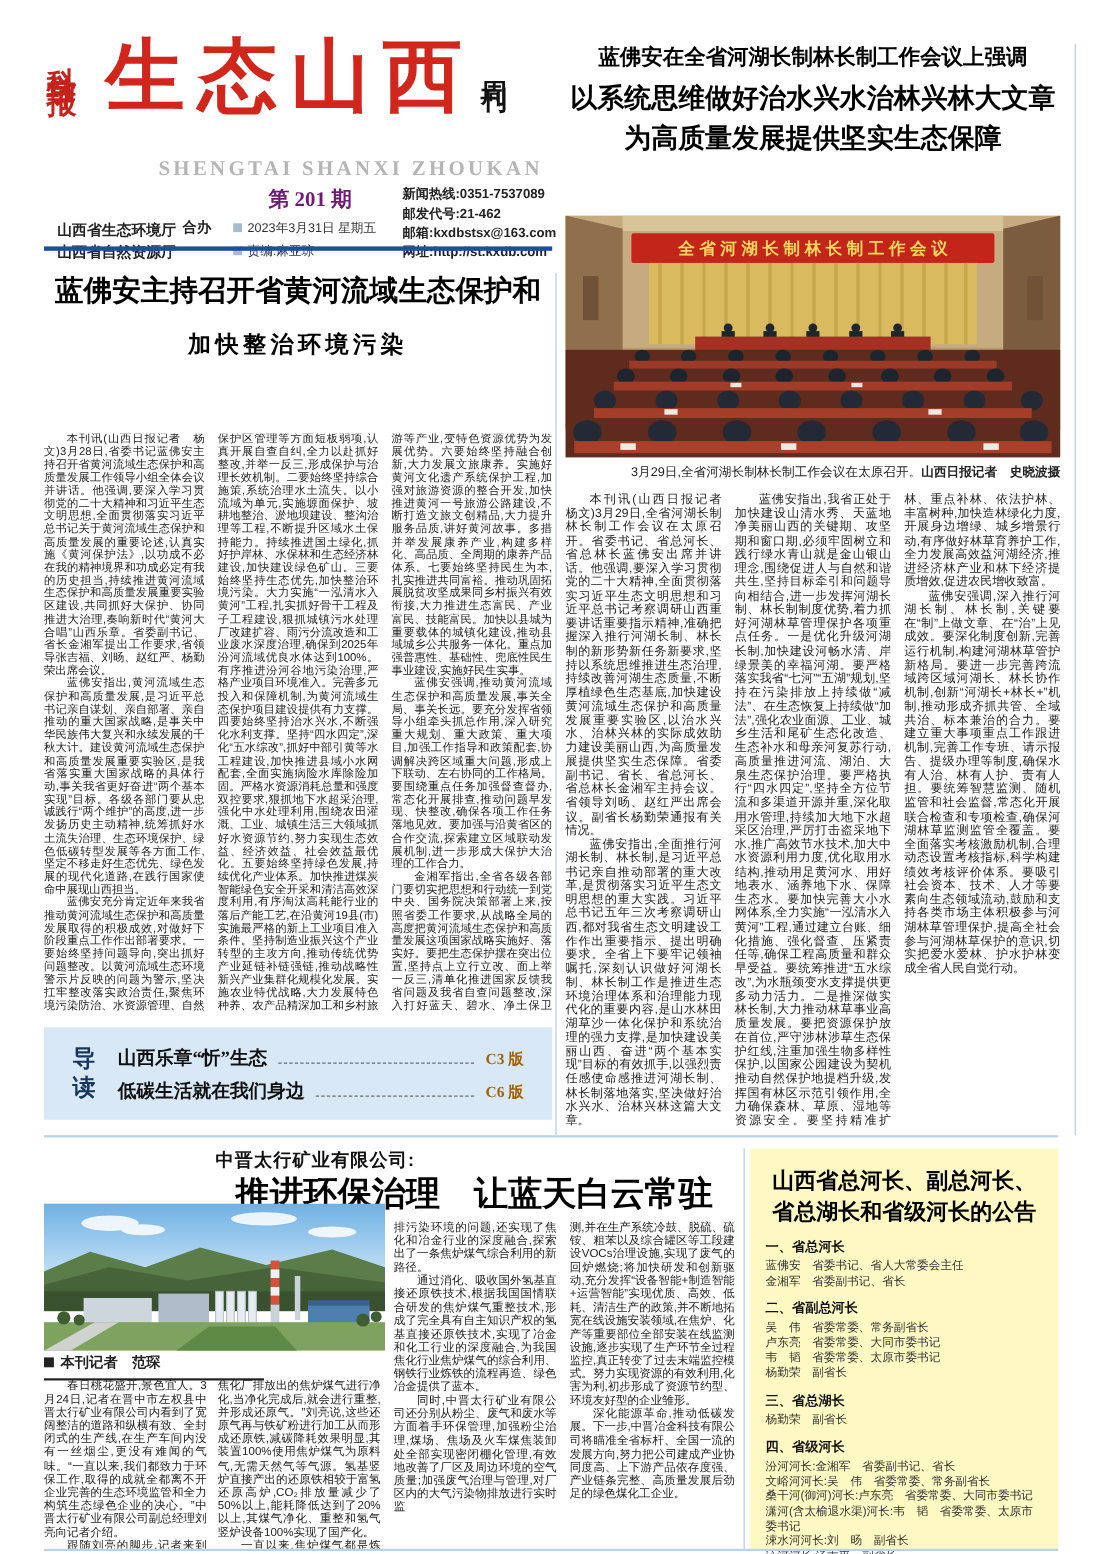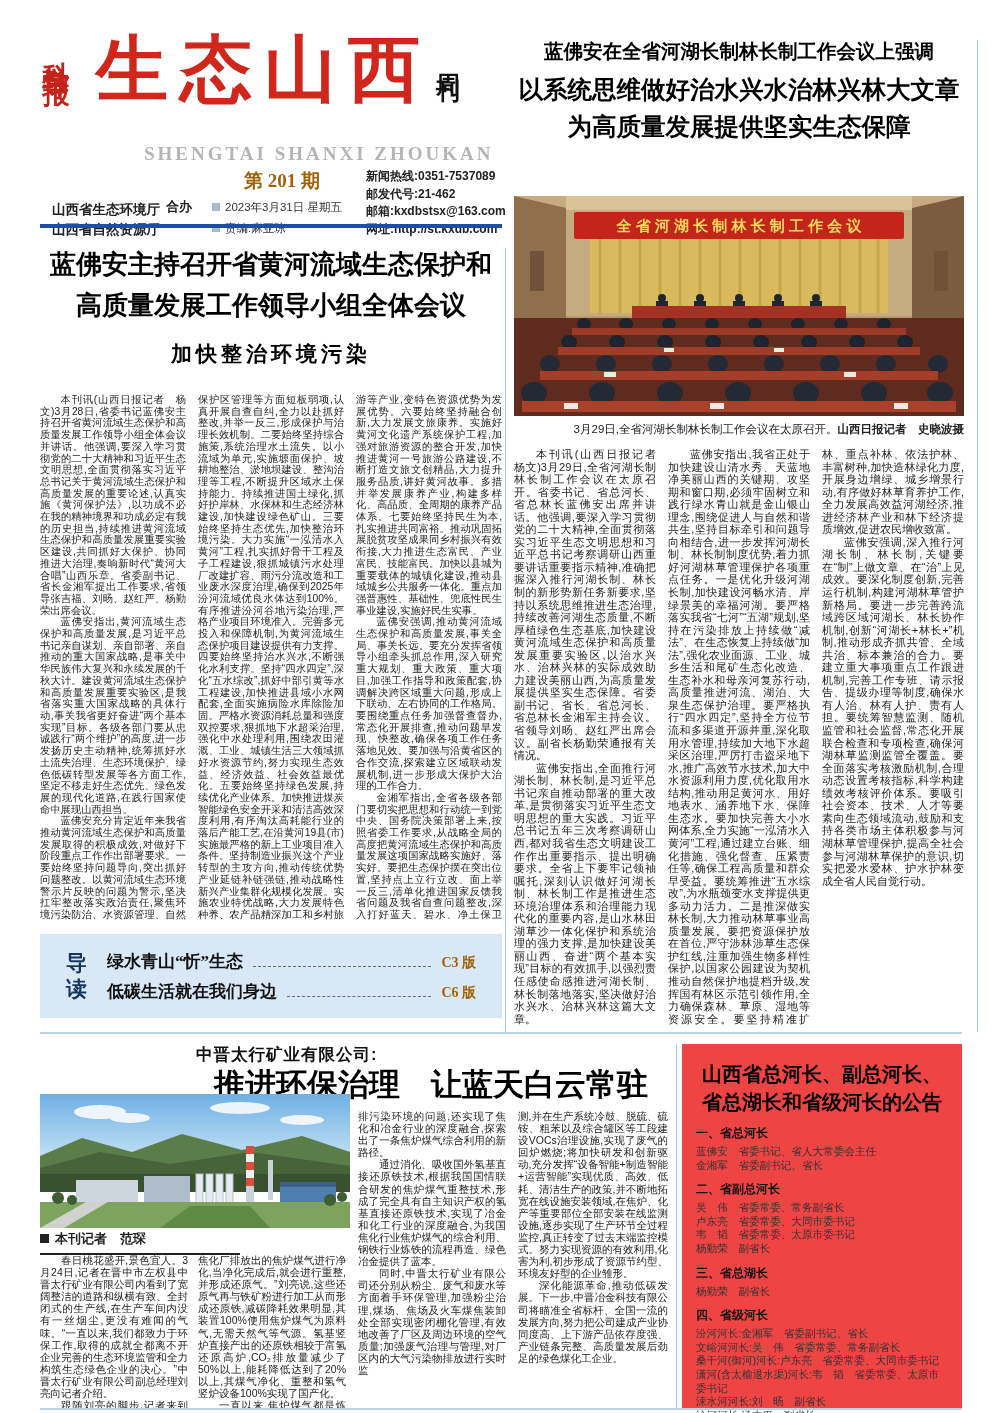--- a/index.html
+++ b/index.html
@@ -10,21 +10,21 @@
   
   .brand-vertical{writing-mode:vertical-rl;font-family:"Liberation Serif",serif;font-weight:700;
         font-size:27px;color:#c4231b;letter-spacing:6px;line-height:1;}
   .paper-title{font-family:"Liberation Serif",serif;font-weight:900;font-size:72px;color:#d0261b;
         letter-spacing:12px;line-height:1;white-space:nowrap;}
   .weekly{writing-mode:vertical-rl;font-weight:900;font-size:24px;color:#111;letter-spacing:6px;line-height:1;}
   .pinyin{font-family:"Liberation Serif",serif;font-weight:700;font-size:19px;color:#b5b5b5;
         letter-spacing:3px;text-align:center;white-space:nowrap;}
   .orgs p{margin:0;font-size:13.5px;font-weight:700;line-height:20px;text-indent:0;}
   .heban{font-size:13px;font-weight:700;}
-  .issue-no{font-family:"Liberation Serif",serif;font-weight:700;font-size:19px;color:#a16207;text-align:center;}
+  .issue-no{font-family:"Liberation Serif",serif;font-weight:700;font-size:19px;color:#701a75;text-align:center;}
   .issue-line{font-size:11.5px;color:#333;margin-top:6px;white-space:nowrap;}
   .sq{display:inline-block;width:8px;height:8px;background:#a9bccd;margin-right:5px;}
   .contacts p{margin:0;font-size:12px;font-weight:700;line-height:17.5px;text-indent:0;white-space:nowrap;}
   .blue-rule{background:#1d4f9f;}
 
   
   .hl-big{font-weight:900;text-align:center;color:#000;}
   .serif-sub{font-family:"Liberation Serif",serif;font-weight:700;text-align:center;color:#000;}
 
   
@@ -49,21 +49,21 @@
   
   .caption{font-size:11.5px;text-align:right;color:#222;}
   .caption b{font-weight:900;}
 
   
   .eyebrow-b{font-weight:700;font-size:16.5px;letter-spacing:1px;color:#111;}
   .byline{font-weight:700;font-size:13px;border-bottom:2px solid #222;padding-bottom:5px;}
   .byline .bsq{display:inline-block;width:9px;height:9px;background:#222;margin-right:6px;}
 
   
-  .ann{background:#ef4444;padding:12px 14px;box-sizing:border-box;}
+  .ann{background:#fef9c3;padding:12px 14px;box-sizing:border-box;}
   .ann-title{font-weight:900;font-size:20px;line-height:28px;text-align:center;color:#000;margin-top:4px;}
   .ann-section{margin-top:9px;}
   .ann-section h4{margin:0 0 3px 0;font-size:12px;font-weight:900;color:#111;}
   .ann-section p{margin:0;font-size:10.6px;line-height:13.6px;color:#333;text-indent:0;}
 
   .vline{background:#a9c8e4;width:1px;}
   .hline{background:#b9d3ea;}
 </style>
 </head>
 <body>
@@ -93,36 +93,35 @@
         <p>邮发代号:21-462</p>
         <p>邮箱:kxdbstsx@163.com</p>
         <p>网址:http://st.kxdb.com</p>
       </div>
 
     <div class="abs blue-rule" style="left:0;top:192px;width:462px;height:4px;"></div>
   </div>
 
   <div class="abs" style="left:40px;top:244px;width:462px;height:688px;">
     <div class="hl-big" style="font-size:26px;line-height:41px;">蓝佛安主持召开省黄河流域生态保护和</div>
-    <div class="hl-big" style="font-size:26px;line-height:41px;">高质量发展工作领导小组全体会议</div>
     <div class="serif-sub" style="font-size:21px;margin-top:14px;letter-spacing:4px;">加快整治环境污染</div>
     <div class="abs cols cols-3 left-cols" style="left:0;top:150px;width:462px;height:534px;">
         <p>本刊讯(山西日报记者　杨文)3月28日,省委书记蓝佛安主持召开省黄河流域生态保护和高质量发展工作领导小组全体会议并讲话。他强调,要深入学习贯彻党的二十大精神和习近平生态文明思想,全面贯彻落实习近平总书记关于黄河流域生态保护和高质量发展的重要论述,认真实施《黄河保护法》,以功成不必在我的精神境界和功成必定有我的历史担当,持续推进黄河流域生态保护和高质量发展重要实验区建设,共同抓好大保护、协同推进大治理,奏响新时代“黄河大合唱”山西乐章。省委副书记、省长金湘军提出工作要求,省领导张吉福、刘旸、赵红严、杨勤荣出席会议。</p>
         <p>蓝佛安指出,黄河流域生态保护和高质量发展,是习近平总书记亲自谋划、亲自部署、亲自推动的重大国家战略,是事关中华民族伟大复兴和永续发展的千秋大计。建设黄河流域生态保护和高质量发展重要实验区,是我省落实重大国家战略的具体行动,事关我省更好奋进“两个基本实现”目标。各级各部门要从忠诚践行“两个维护”的高度,进一步发扬历史主动精神,统筹抓好水土流失治理、生态环境保护、绿色低碳转型发展等各方面工作,坚定不移走好生态优先、绿色发展的现代化道路,在践行国家使命中展现山西担当。</p>
         <p>蓝佛安充分肯定近年来我省推动黄河流域生态保护和高质量发展取得的积极成效,对做好下阶段重点工作作出部署要求。一要始终坚持问题导向,突出抓好问题整改。以黄河流域生态环境警示片反映的问题为警示,坚决扛牢整改落实政治责任,聚焦环境污染防治、水资源管理、自然保护区管理等方面短板弱项,认真开展自查自纠,全力以赴抓好整改,并举一反三,形成保护与治理长效机制。二要始终坚持综合施策,系统治理水土流失。以小流域为单元,实施塬面保护、坡耕地整治、淤地坝建设、整沟治理等工程,不断提升区域水土保持能力。持续推进国土绿化,抓好护岸林、水保林和生态经济林建设,加快建设绿色矿山。三要始终坚持生态优先,加快整治环境污染。大力实施“一泓清水入黄河”工程,扎实抓好骨干工程及子工程建设,狠抓城镇污水处理厂改建扩容、雨污分流改造和工业废水深度治理,确保到2025年汾河流域优良水体达到100%。有序推进汾河谷地污染治理,严格产业项目环境准入。完善多元投入和保障机制,为黄河流域生态保护项目建设提供有力支撑。四要始终坚持治水兴水,不断强化水利支撑。坚持“四水四定”,深化“五水综改”,抓好中部引黄等水工程建设,加快推进县域小水网配套,全面实施病险水库除险加固。严格水资源消耗总量和强度双控要求,狠抓地下水超采治理,强化中水处理利用,围绕农田灌溉、工业、城镇生活三大领域抓好水资源节约,努力实现生态效益、经济效益、社会效益最优化。五要始终坚持绿色发展,持续优化产业体系。加快推进煤炭智能绿色安全开采和清洁高效深度利用,有序淘汰高耗能行业的落后产能工艺,在沿黄河19县(市)实施最严格的新上工业项目准入条件。坚持制造业振兴这个产业转型的主攻方向,推动传统优势产业延链补链强链,推动战略性新兴产业集群化规模化发展。实施农业特优战略,大力发展特色种养、农产品精深加工和乡村旅游等产业,变特色资源优势为发展优势。六要始终坚持融合创新,大力发展文旅康养。实施好黄河文化遗产系统保护工程,加强对旅游资源的整合开发,加快推进黄河一号旅游公路建设,不断打造文旅文创精品,大力提升服务品质,讲好黄河故事。多措并举发展康养产业,构建多样化、高品质、全周期的康养产品体系。七要始终坚持民生为本,扎实推进共同富裕。推动巩固拓展脱贫攻坚成果同乡村振兴有效衔接,大力推进生态富民、产业富民、技能富民。加快以县城为重要载体的城镇化建设,推动县域城乡公共服务一体化。重点加强普惠性、基础性、兜底性民生事业建设,实施好民生实事。</p>
         <p>蓝佛安强调,推动黄河流域生态保护和高质量发展,事关全局、事关长远。要充分发挥省领导小组牵头抓总作用,深入研究重大规划、重大政策、重大项目,加强工作指导和政策配套,协调解决跨区域重大问题,形成上下联动、左右协同的工作格局。要围绕重点任务加强督查督办,常态化开展排查,推动问题早发现、快整改,确保各项工作任务落地见效。要加强与沿黄省区的合作交流,探索建立区域联动发展机制,进一步形成大保护大治理的工作合力。</p>
         <p>金湘军指出,全省各级各部门要切实把思想和行动统一到党中央、国务院决策部署上来,按照省委工作要求,从战略全局的高度把黄河流域生态保护和高质量发展这项国家战略实施好、落实好。要把生态保护摆在突出位置,坚持点上立行立改、面上举一反三,清单化推进国家反馈我省问题及我省自查问题整改,深入打好蓝天、碧水、净土保卫战,持续加强全流域水土保持和生态修复治理。要把绿色转型作为重中之重,落实“四水四定”要求,提高全社会节水效能,深入推进能源革命综合改革试点,加快战略性新兴产业和文旅康养等产业发展,着力构建现代化产业体系,不断提高发展的质量和效益。要把狠抓落实贯穿工作始终,聚焦会议确定的各项重点任务,强化交账意识,压紧压实责任,加强统筹协调和市县联动、部门联动,合力推动黄河流域生态保护和高质量发展取得新成效。</p>
       </div>
   </div>
 
   <div class="abs digest" style="left:40px;top:934px;width:462px;height:84px;">
     <div class="digest-label">导<br>读</div>
     <div class="digest-items">
       <div class="digest-row">
-        <span class="digest-title">绿水青山“忻”生态</span>
+        <span class="digest-title">山西乐章“忻”生态</span>
         <span class="digest-leader"></span>
         <span class="digest-page">C3 版</span>
       </div>
       <div class="digest-row">
         <span class="digest-title">低碳生活就在我们身边</span>
         <span class="digest-leader"></span>
         <span class="digest-page">C6 版</span>
       </div>
     </div>
   </div>

